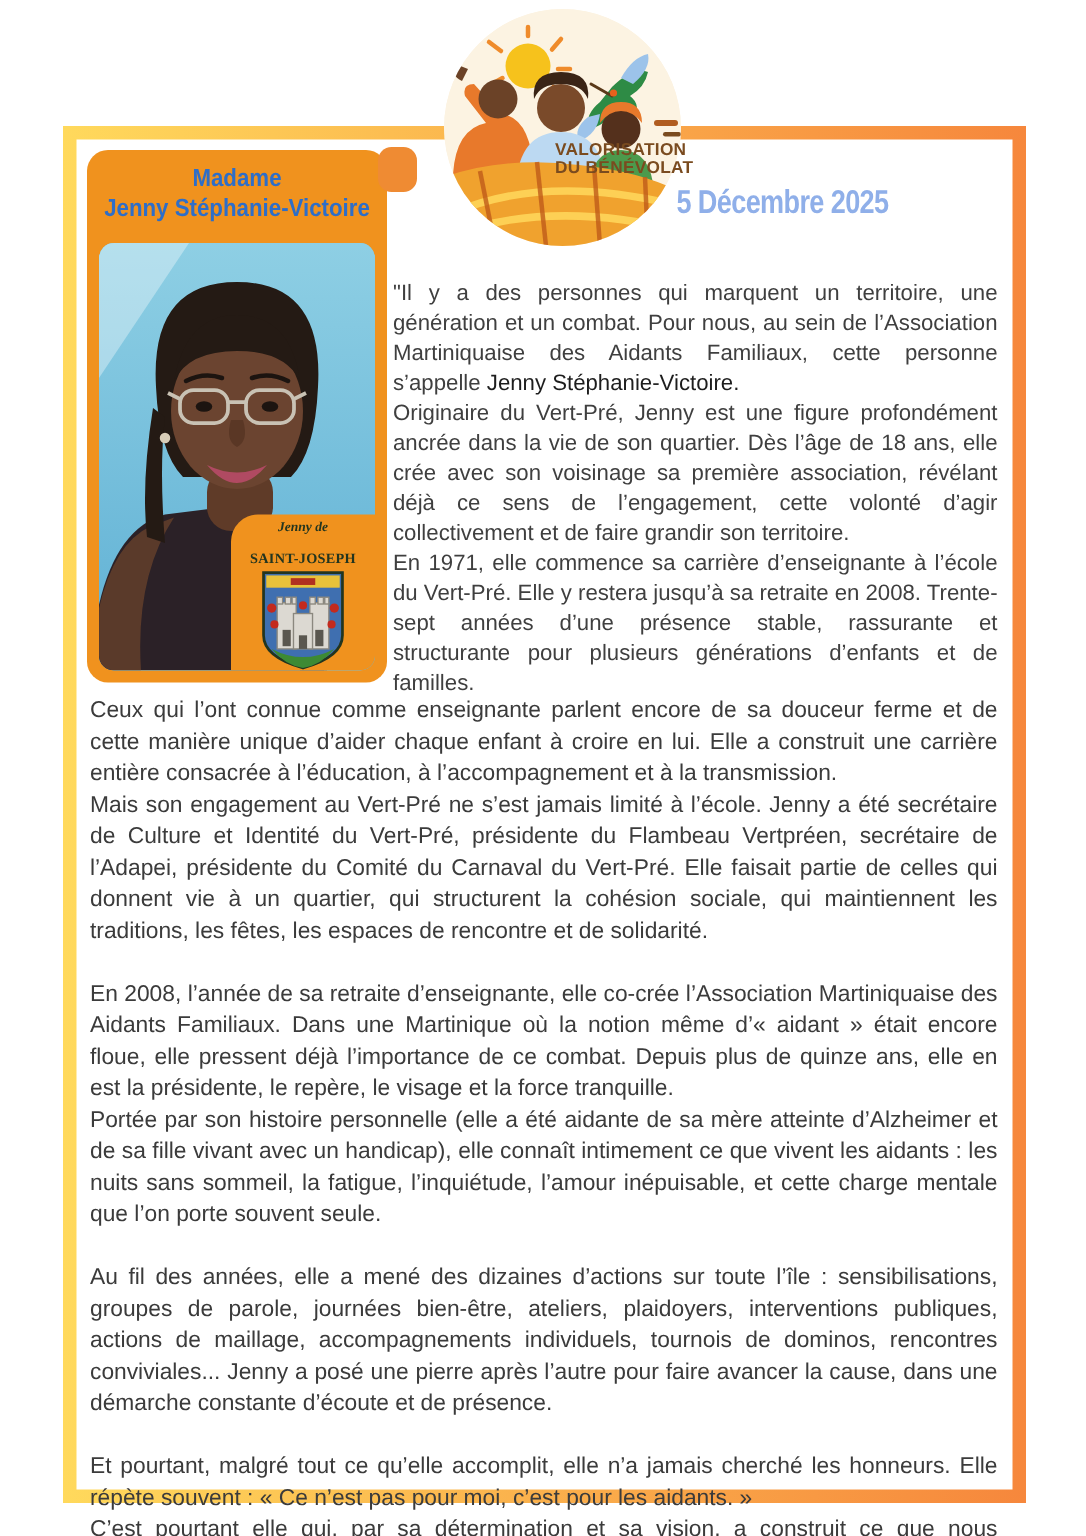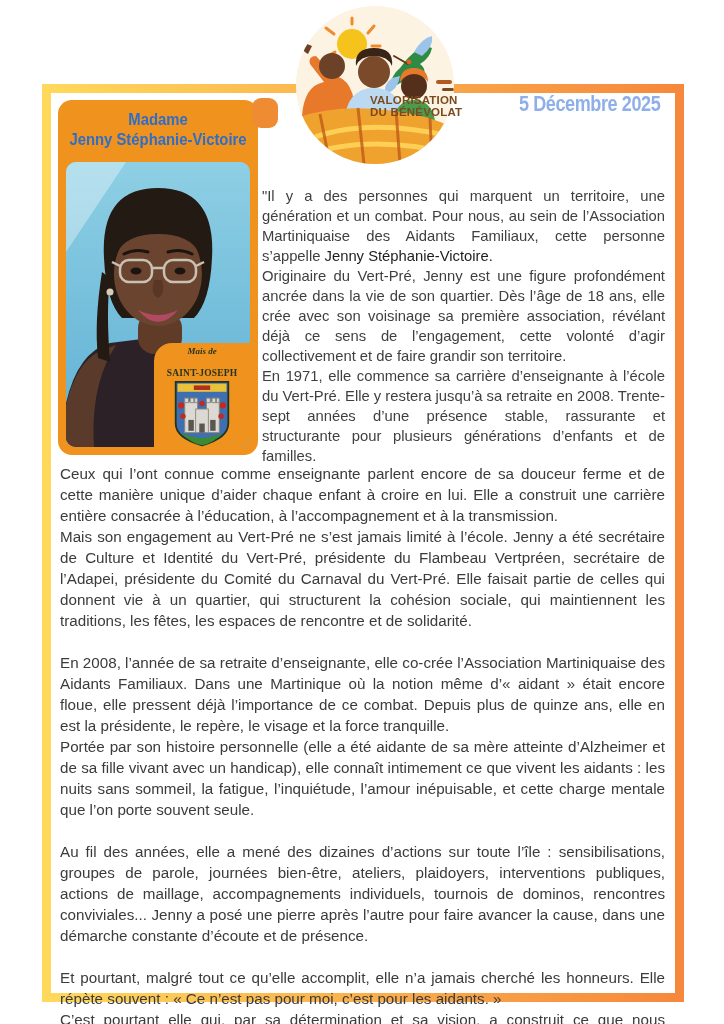--- a/index.html
+++ b/index.html
@@ -29,21 +29,21 @@
     font-weight:bold;font-size:11.5px;line-height:1.08;color:#7a4b1f;
     letter-spacing:.2px;white-space:nowrap;
   }
   .logo-blob{
     position:absolute;left:252px;top:98px;width:26px;height:30px;border-radius:9px;
     background:#ef8b33;z-index:4;
   }
 
   
   .date{
-    position:absolute;right:64px;top:91px;width:240px;text-align:right;
+    position:absolute;right:64px;top:122px;width:240px;
     color:#8fafe9;font-weight:bold;font-size:22px;z-index:3;
   }
   .date span{display:inline-block;transform:scaleX(.82);transform-origin:right center;letter-spacing:-.5px;}
 
   
   .card{
     position:absolute;left:58px;top:100px;width:200px;height:355px;
     background:#f0921e;border-radius:14px;z-index:3;
   }
   .card-title{
@@ -208,21 +208,21 @@
 
         <path d="M58 92 q12 -6 24 -2" stroke="#1c1410" stroke-width="3" fill="none" stroke-linecap="round"></path>
         <path d="M102 90 q12 -4 24 2" stroke="#1c1410" stroke-width="3" fill="none" stroke-linecap="round"></path>
 
         <path d="M88 118 q-4 14 4 18 q8 -4 4 -18" fill="#5a3725"></path>
         <path d="M72 148 q20 10 40 0 q-10 12 -20 12 q-10 0 -20 -12z" fill="#b04a62"></path>
 
         <circle cx="44" cy="130" r="3.5" fill="#d8cdb8"></circle>
       </svg>
       <div class="crest-tab">
-        <div class="crest-ville">Mais de</div>
+        <div class="crest-ville">Jenny de</div>
         <div class="crest-name">SAINT-JOSEPH</div>
         <svg width="62" height="74" viewBox="0 0 62 74">
           <path d="M2 2 h58 v46 q0 16 -29 24 q-29 -8 -29 -24 z" fill="#3f6fb0" stroke="#23351f" stroke-width="2"></path>
           <rect x="4" y="4" width="54" height="9" fill="#e8c23a"></rect>
           <rect x="22" y="6" width="18" height="5" fill="#b03020"></rect>
 
           <g fill="#dcd9d2" stroke="#8b887f" stroke-width="1">
             <rect x="12" y="24" width="14" height="34"></rect>
             <rect x="36" y="24" width="14" height="34"></rect>
             <rect x="24" y="32" width="14" height="26"></rect>

